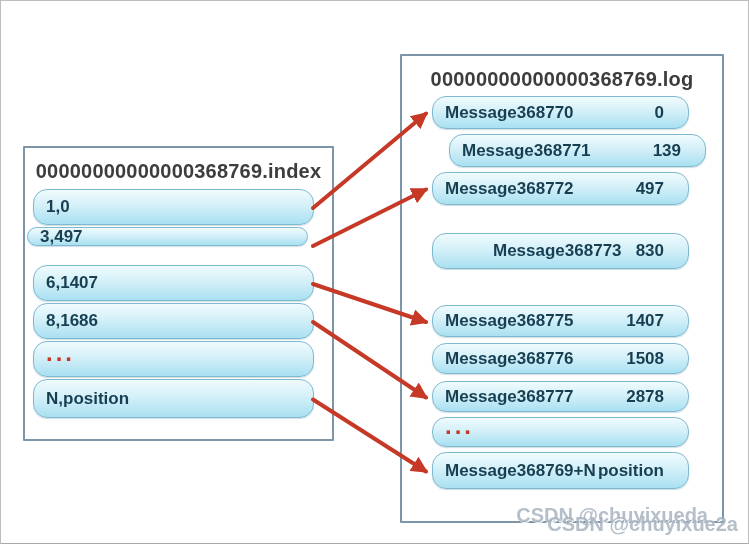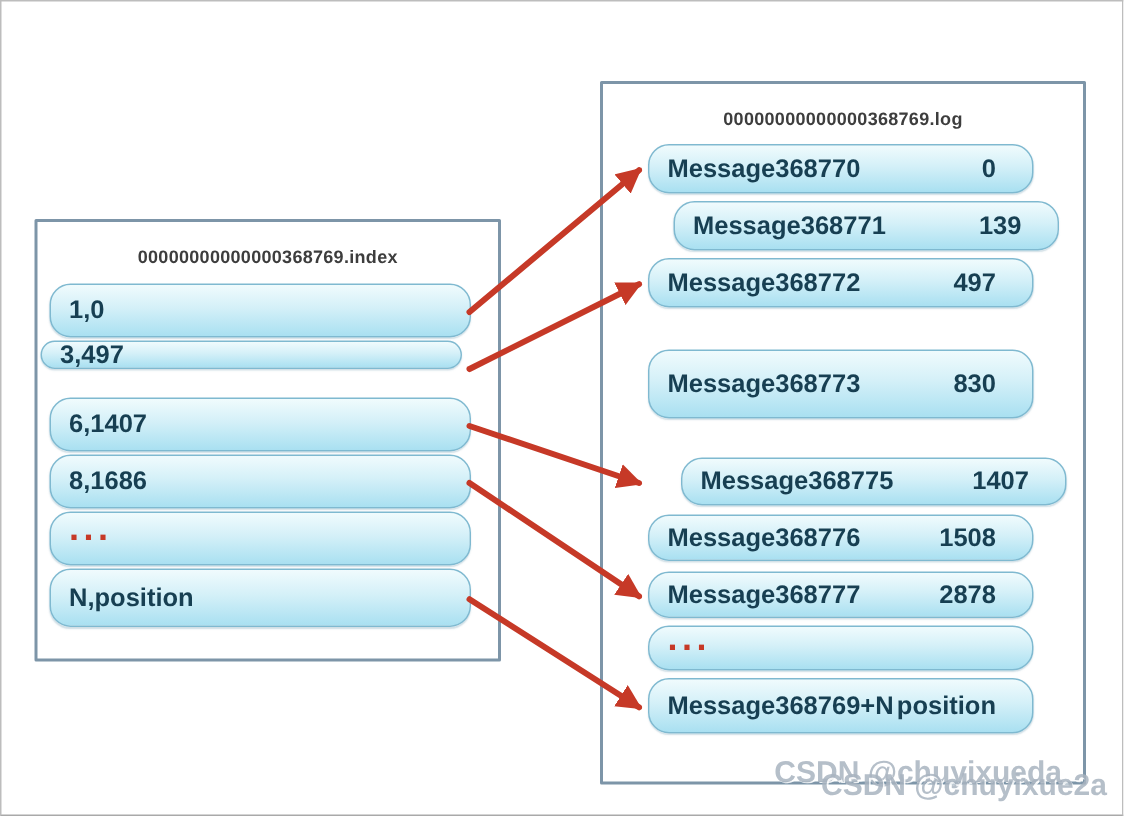--- a/index.html
+++ b/index.html
@@ -7,21 +7,21 @@
     position:relative;width:747px;height:542px;background:#fff;
     border:1px solid #bdbdbd;border-bottom:2px solid #a9a9a9;
     overflow:hidden;font-family:"Liberation Sans","DejaVu Sans",sans-serif;
   }
   .filebox{
     position:absolute;border:2px solid var(--box-border);background:#fff;
     border-radius:1px;
   }
   .box-title{
     position:absolute;left:0;right:0;top:6px;height:34px;line-height:34px;
-    text-align:center;font-size:12px;font-weight:700;color:var(--title-text);
+    text-align:center;font-size:20px;font-weight:700;color:var(--title-text);
     letter-spacing:.2px;
   }
   .cell{
     position:absolute;box-sizing:border-box;
     border:1px solid var(--row-border);border-radius:14px;
     background:linear-gradient(180deg,#f0fbfd 0%,#d4f0f8 45%,#a9e0f1 100%);
     box-shadow:0 1px 1px rgba(120,160,180,.35);
     font-size:17px;font-weight:700;color:var(--row-text);
     display:flex;align-items:center;
   }
@@ -76,25 +76,25 @@
     <span class="cell-pos">0</span>
     </div>
   <div class="cell" style="left:448px;top:133px;width:257px;height:33px;">
     <span class="cell-name">Message368771</span>
     <span class="cell-pos">139</span>
     </div>
   <div class="cell" style="left:431px;top:171px;width:257px;height:33px;">
     <span class="cell-name">Message368772</span>
     <span class="cell-pos">497</span>
     </div>
-  <div class="cell" style="left:431px;top:232px;width:257px;height:46px;">
+  <div class="cell" style="left:431px;top:232px;width:257px;height:36px;padding-left:48px;">
     <span class="cell-name">Message368773</span>
     <span class="cell-pos">830</span>
     </div>
-  <div class="cell" style="left:453px;top:304px;width:257px;height:32px;">
+  <div class="cell" style="left:431px;top:304px;width:257px;height:32px;">
     <span class="cell-name">Message368775</span>
     <span class="cell-pos">1407</span>
     </div>
   <div class="cell" style="left:431px;top:342px;width:257px;height:31px;">
     <span class="cell-name">Message368776</span>
     <span class="cell-pos">1508</span>
     </div>
   <div class="cell" style="left:431px;top:380px;width:257px;height:31px;">
     <span class="cell-name">Message368777</span>
     <span class="cell-pos">2878</span>

